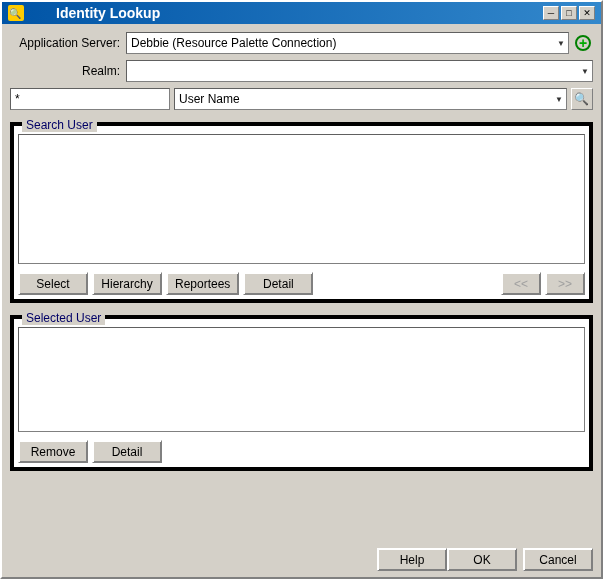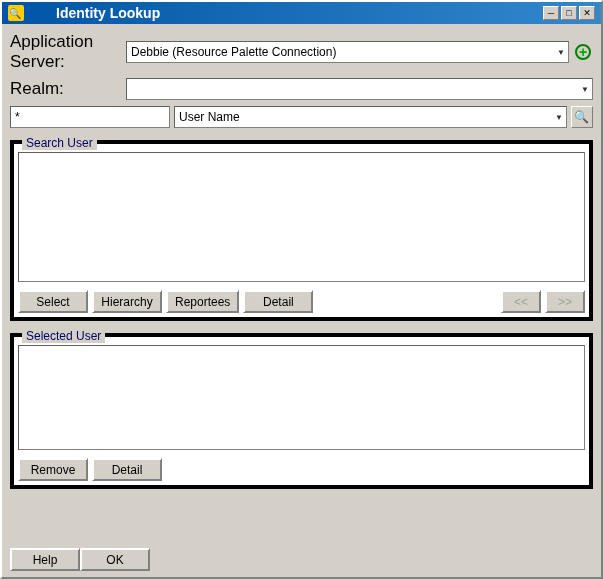--- a/index.html
+++ b/index.html
@@ -98,21 +98,22 @@
 
     .form-row {
       display: flex;
       align-items: center;
       gap: 6px;
       margin-bottom: 2px;
     }
 
     .form-label {
       width: 110px;
-      font-size: 17px;
+      text-align: right;
+      font-size: 12px;
       flex-shrink: 0;
     }
 
     .form-control-wrapper {
       flex: 1;
       display: flex;
       align-items: center;
       gap: 4px;
     }
 
@@ -272,21 +273,21 @@
 
     .selected-user-buttons {
       display: flex;
       gap: 4px;
       padding: 4px;
       justify-content: flex-start;
     }
 
     .bottom-bar {
       display: flex;
-      justify-content: flex-start;
+      justify-content: flex-end;
       align-items: center;
       padding: 6px 8px;
       flex-shrink: 0;
     }
 
     .bottom-right {
       display: flex;
       gap: 6px;
     }
 
@@ -382,15 +383,16 @@
         <button class="win-btn">Detail</button>
       </div>
     </div>
 
   </div>
 
   <div class="bottom-bar">
     <button class="win-btn">Help</button>
     <div class="bottom-right">
       <button class="win-btn">OK</button>
+      <button class="win-btn">Cancel</button>
     </div>
   </div>
 </div>
 
 </body></html>

